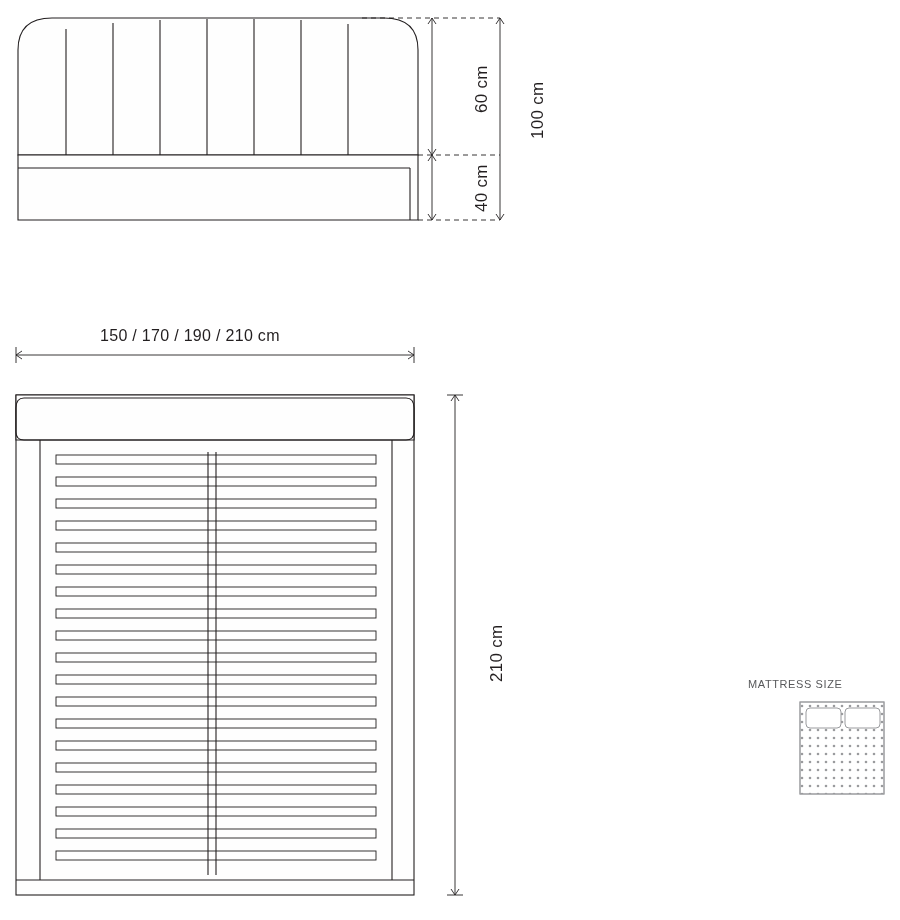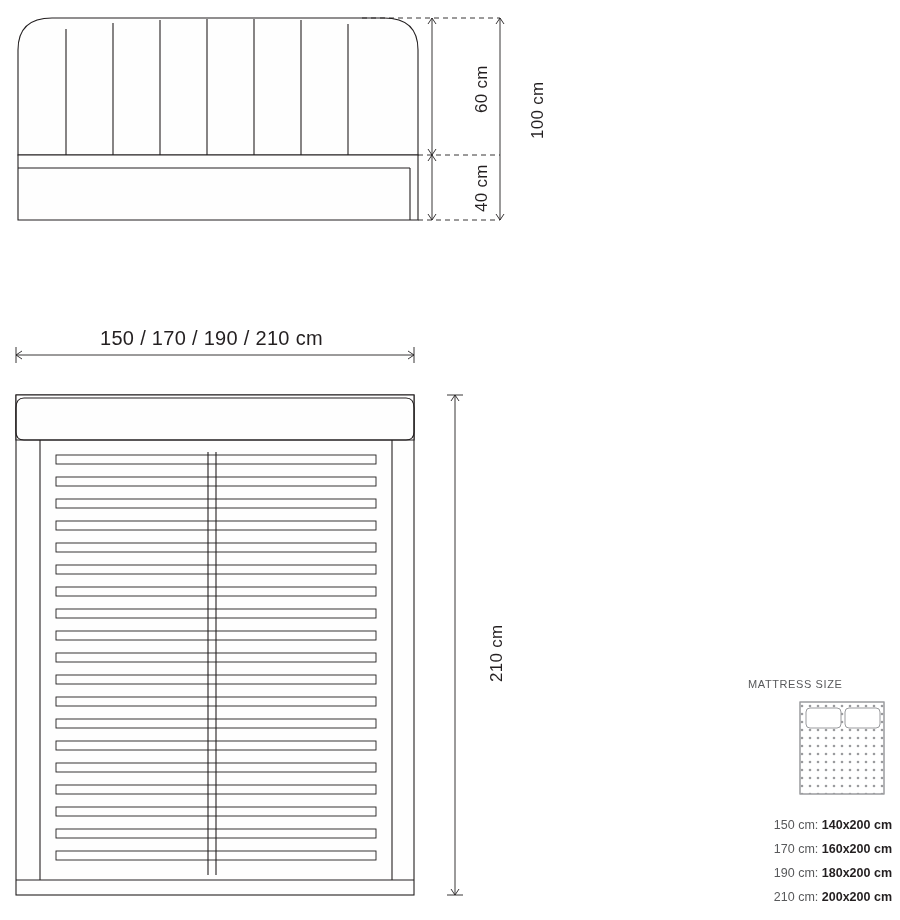--- a/index.html
+++ b/index.html
@@ -35,21 +35,21 @@
     white-space: nowrap;
   }
   .vert {
     transform-origin: 0 0;
     transform: rotate(-90deg);
   }
   .width-label {
     position: absolute;
     left: 100px;
     top: 327px;
-    font-size: 20px;
+    font-size: 16px;
     letter-spacing: 0.3px;
     text-align: center;
   }
   .legend {
     position: absolute;
     left: 748px;
     top: 678px;
     width: 140px;
   }
   .legend-title {
@@ -196,32 +196,14 @@
   <div class="dim-label vert" style="left:528px; top:139px;">100 cm</div>
 
   <div class="width-label">150 / 170 / 190 / 210 cm</div>
 
   <div class="dim-label vert" style="left:487px; top:682px;">210 cm</div>
 
   <div class="legend">
     <div class="legend-title">MATTRESS SIZE</div>
   </div>
 
-  <div class="legend-rows">
-    <div class="legend-row">
-      <span>150 cm:</span>
-      <b>140x200 cm</b>
-    </div>
-    <div class="legend-row">
-      <span>170 cm:</span>
-      <b>160x200 cm</b>
-    </div>
-    <div class="legend-row">
-      <span>190 cm:</span>
-      <b>180x200 cm</b>
-    </div>
-    <div class="legend-row">
-      <span>210 cm:</span>
-      <b>200x200 cm</b>
-    </div>
-  </div>
 
 </div>
 
 </body></html>

